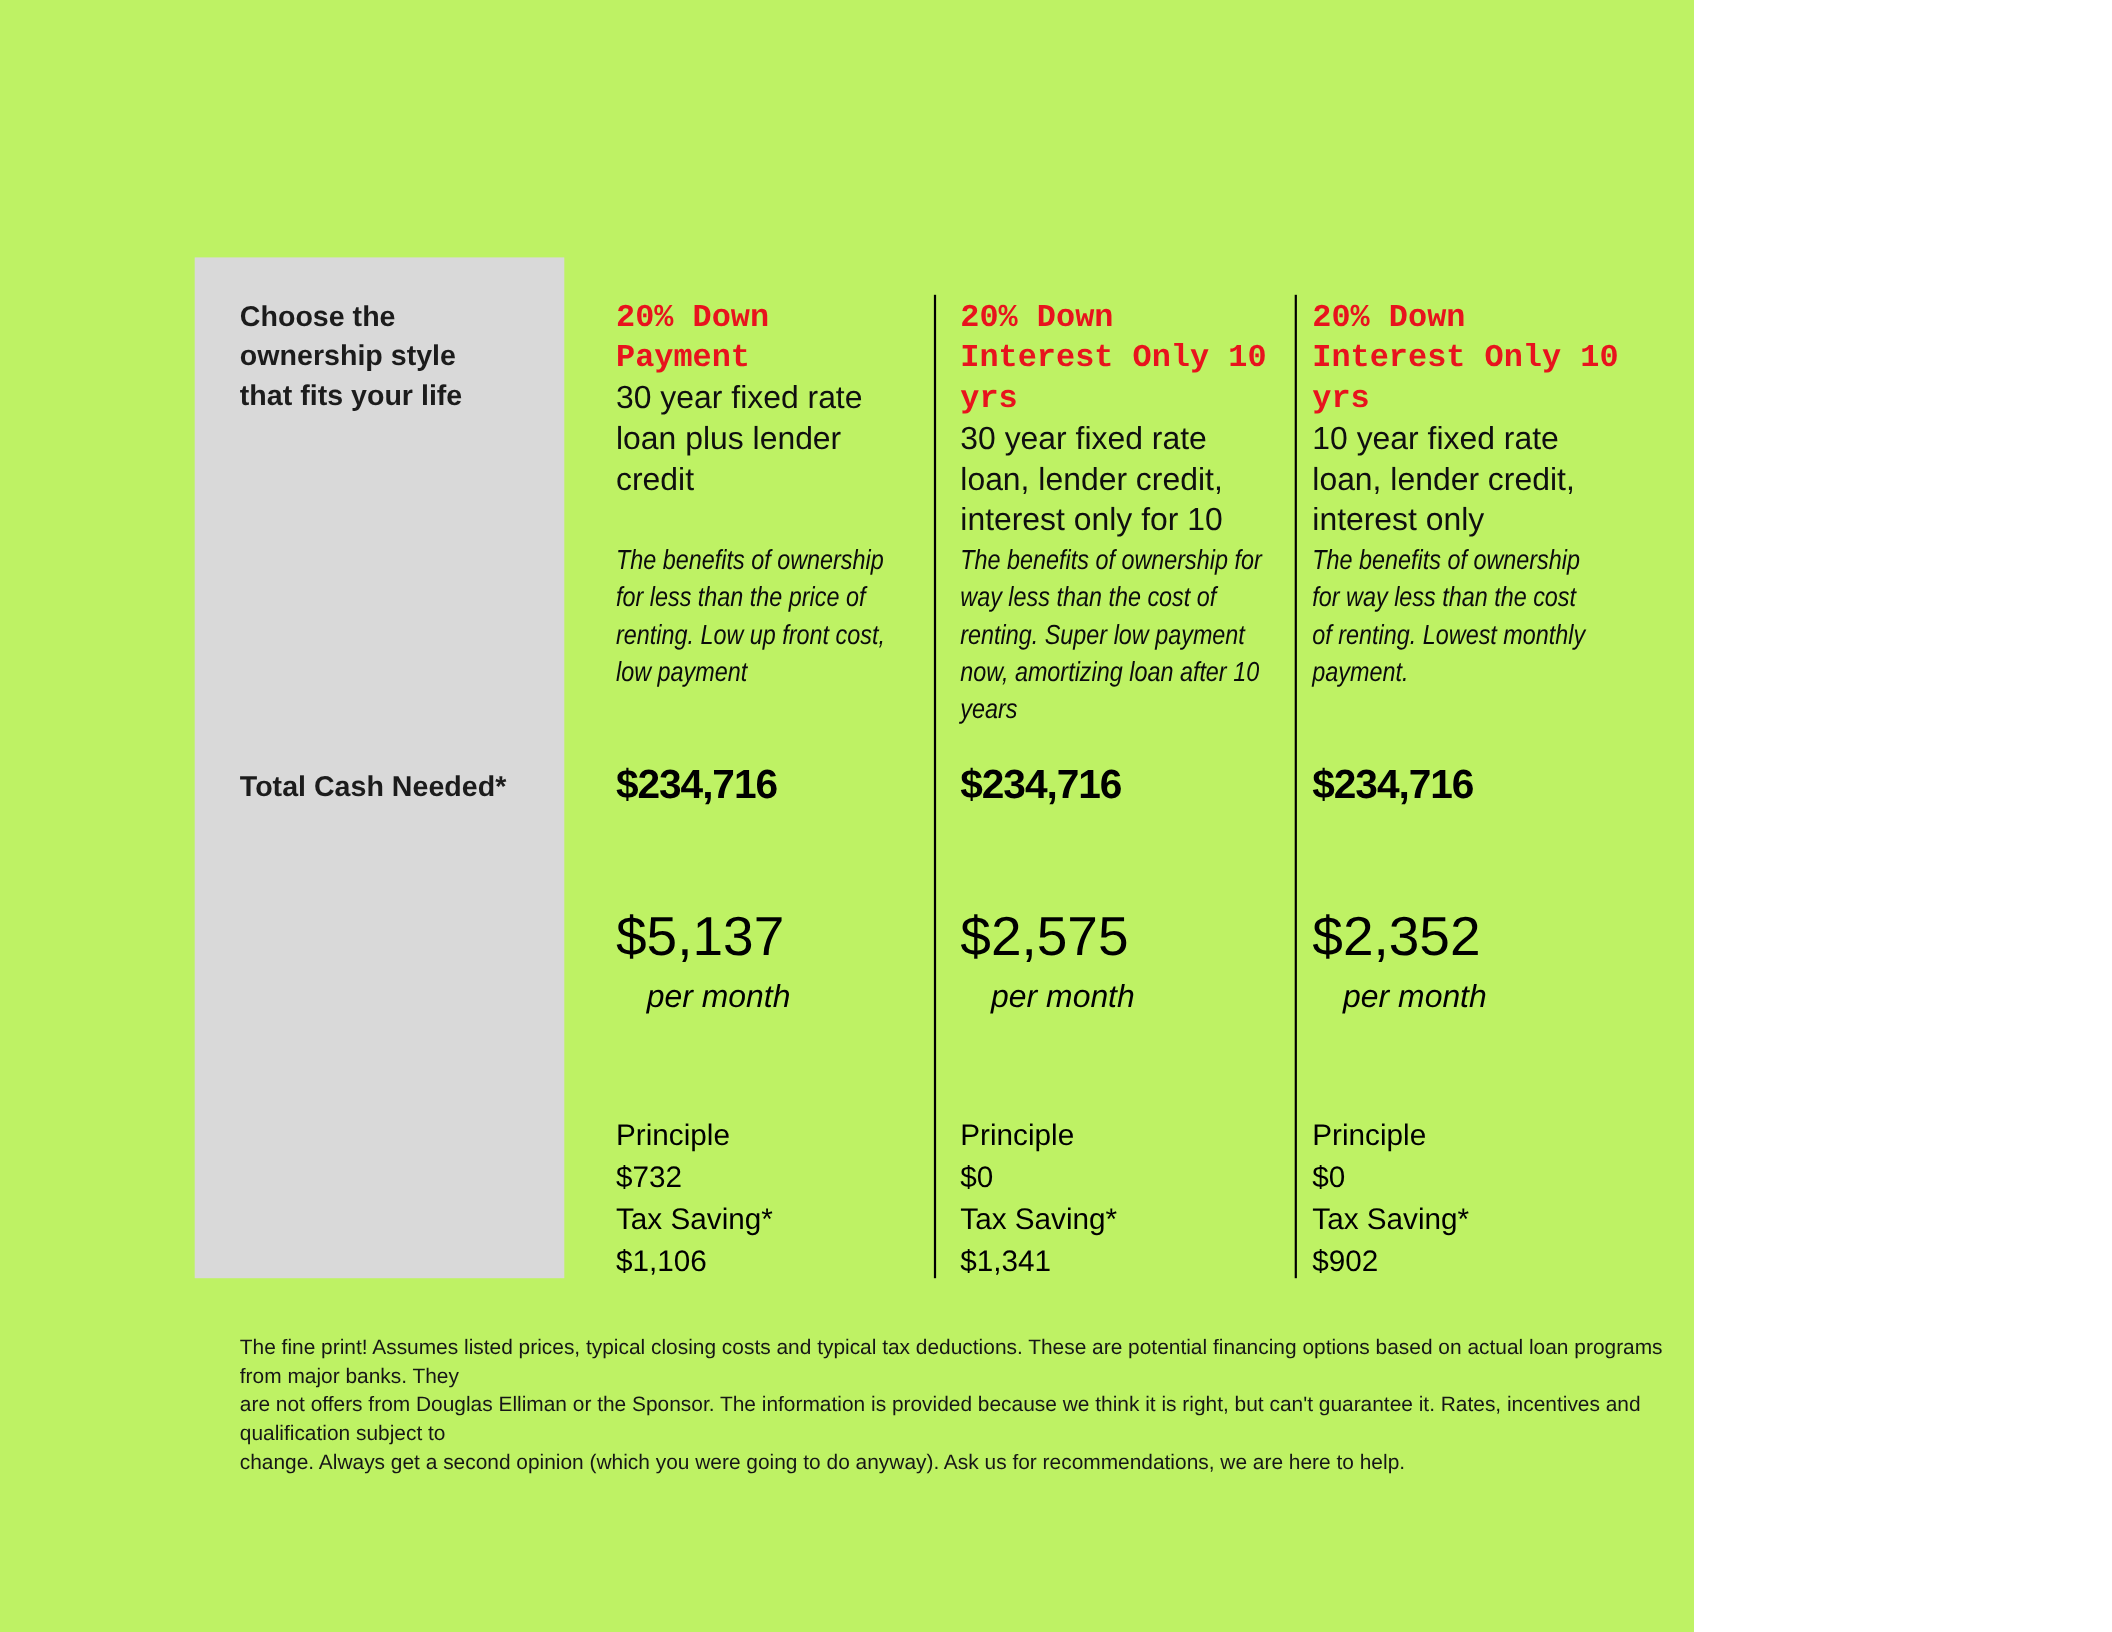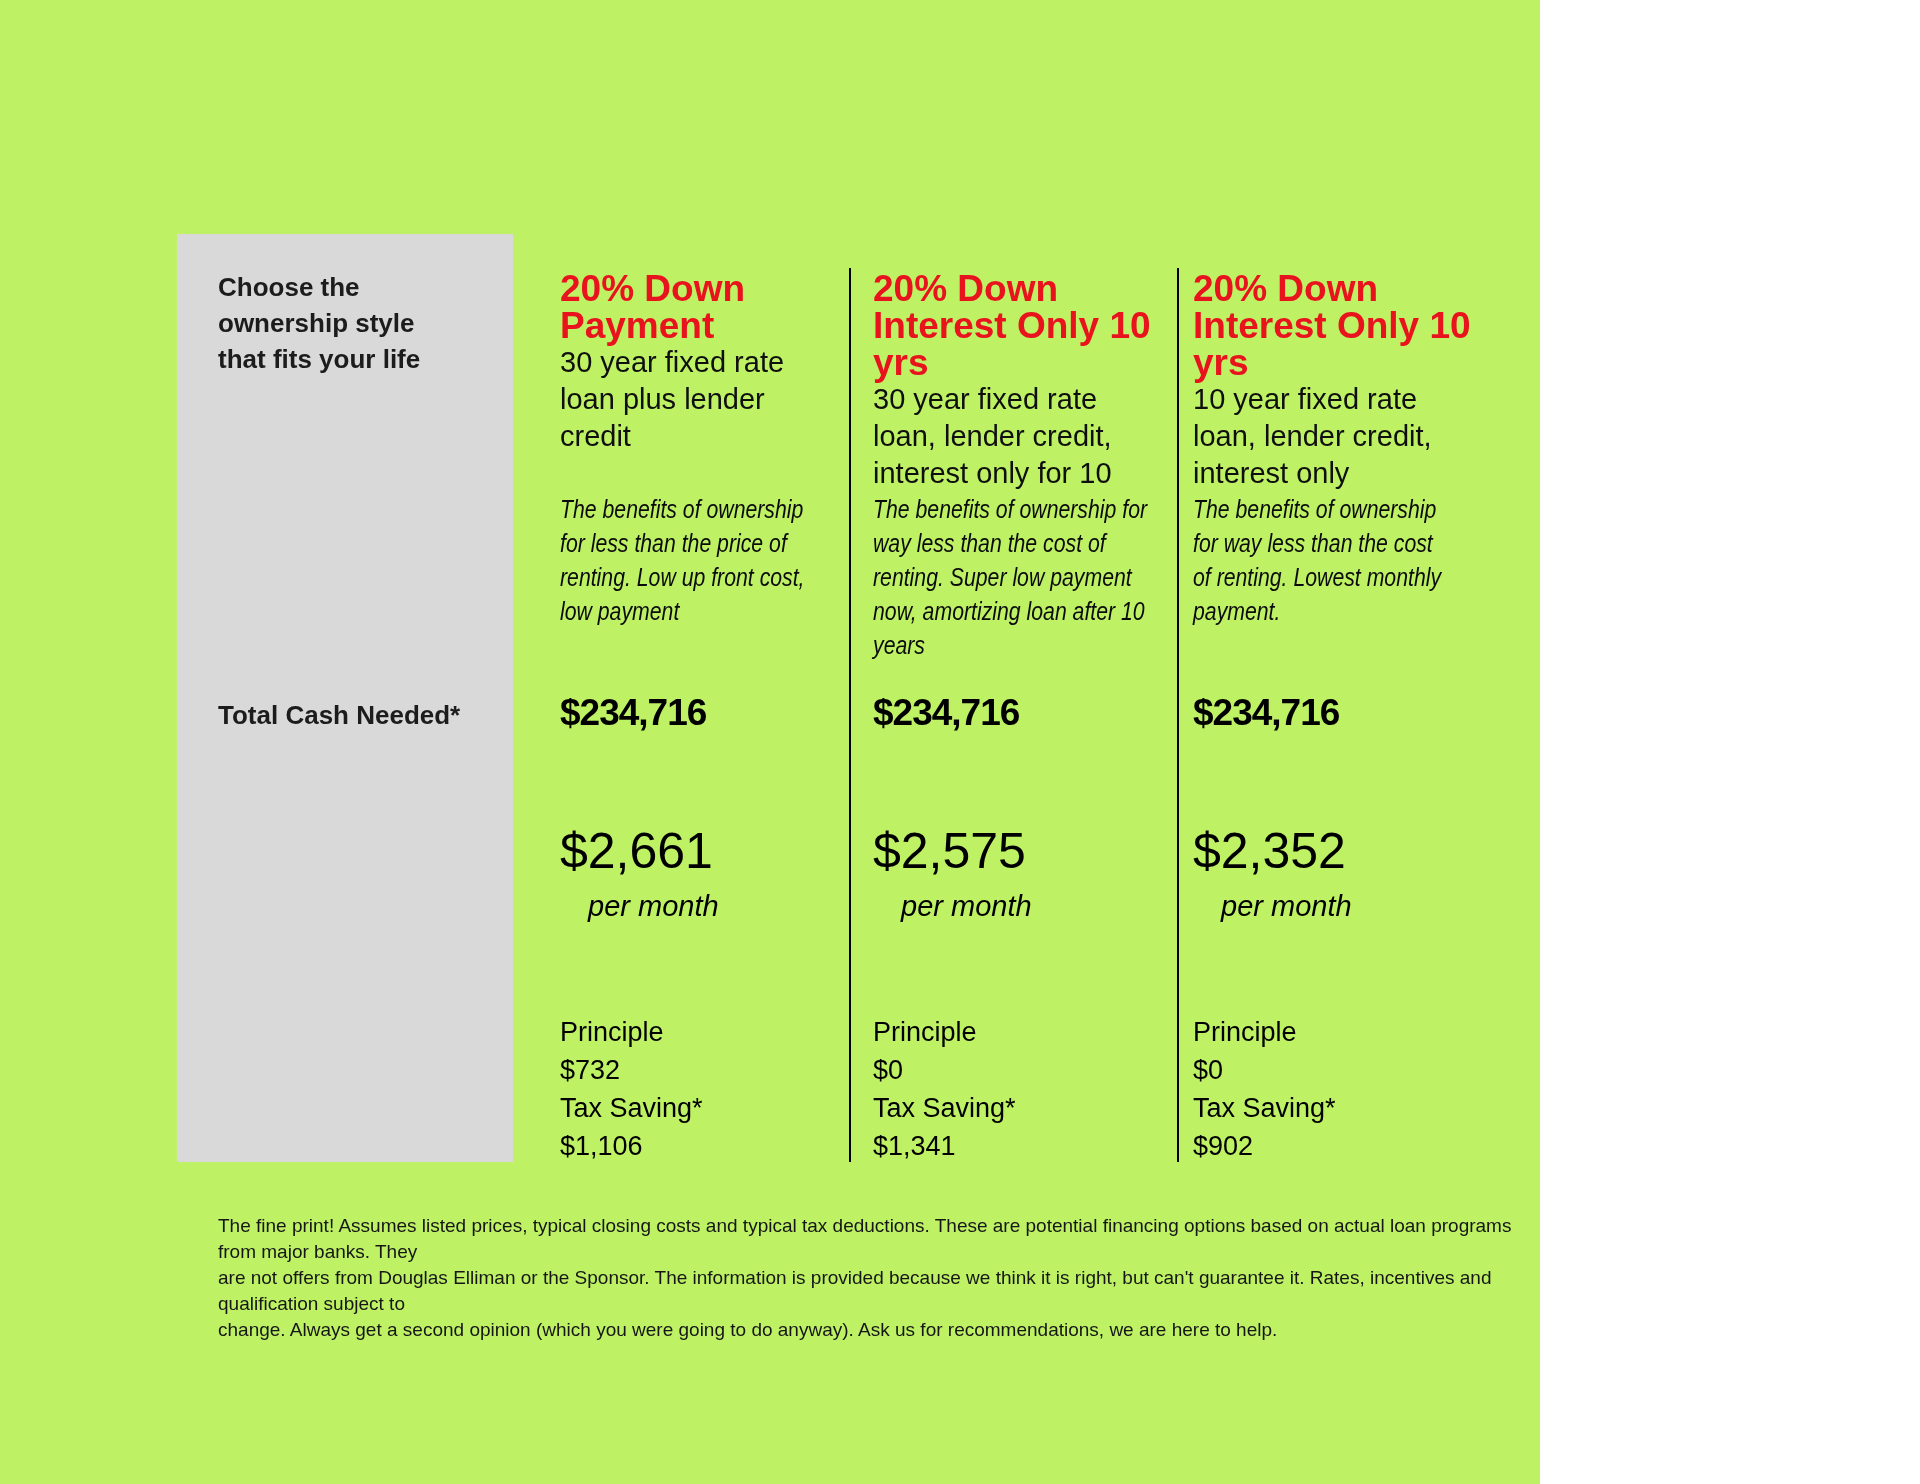--- a/index.html
+++ b/index.html
@@ -37,22 +37,23 @@
   .v-divider.d2 { left: 1177px; }
 
   
   .col { top: 0; width: 340px; height: 1484px; }
   .col.c1 { left: 560px; }
   .col.c2 { left: 873px; }
   .col.c3 { left: 1193px; }
 
   .col-hdr { top: 270px; left: 0; width: 330px; }
   .col-title {
-    font-size: 37px; font-weight: bold; line-height: 37px;
+    font-size: 29px; font-weight: bold; line-height: 37px;
     color: var(--accent, #e8131d);
+    font-family: Liberation Mono, monospace;
   }
   .col-subtitle { font-size: 29px; line-height: 37px; color: #0f0f0f; }
 
   .col-benefit {
     top: 492px; left: 0; width: 370px;
     font-size: 25px; font-style: italic; line-height: 34px;
     transform: scaleX(0.85); transform-origin: left top;
     color: #0b0b0b;
   }
 
@@ -95,21 +96,21 @@
 Payment</div>
       <div class="col-subtitle pre">30 year fixed rate
 loan plus lender
 credit</div>
     </div>
     <div class="abs col-benefit pre">The benefits of ownership
 for less than the price of
 renting. Low up front cost,
 low payment</div>
     <div class="abs col-cash">$234,716</div>
-    <div class="abs col-monthly">$2,661</div>
+    <div class="abs col-monthly">$5,137</div>
     <div class="abs col-permonth">per month</div>
     <div class="abs col-principle">
       <div>Principle</div>
       <div>$732</div>
       <div>Tax Saving*</div>
       <div>$1,106</div>
     </div>
   </div>
 
   <div class="abs col c2">

